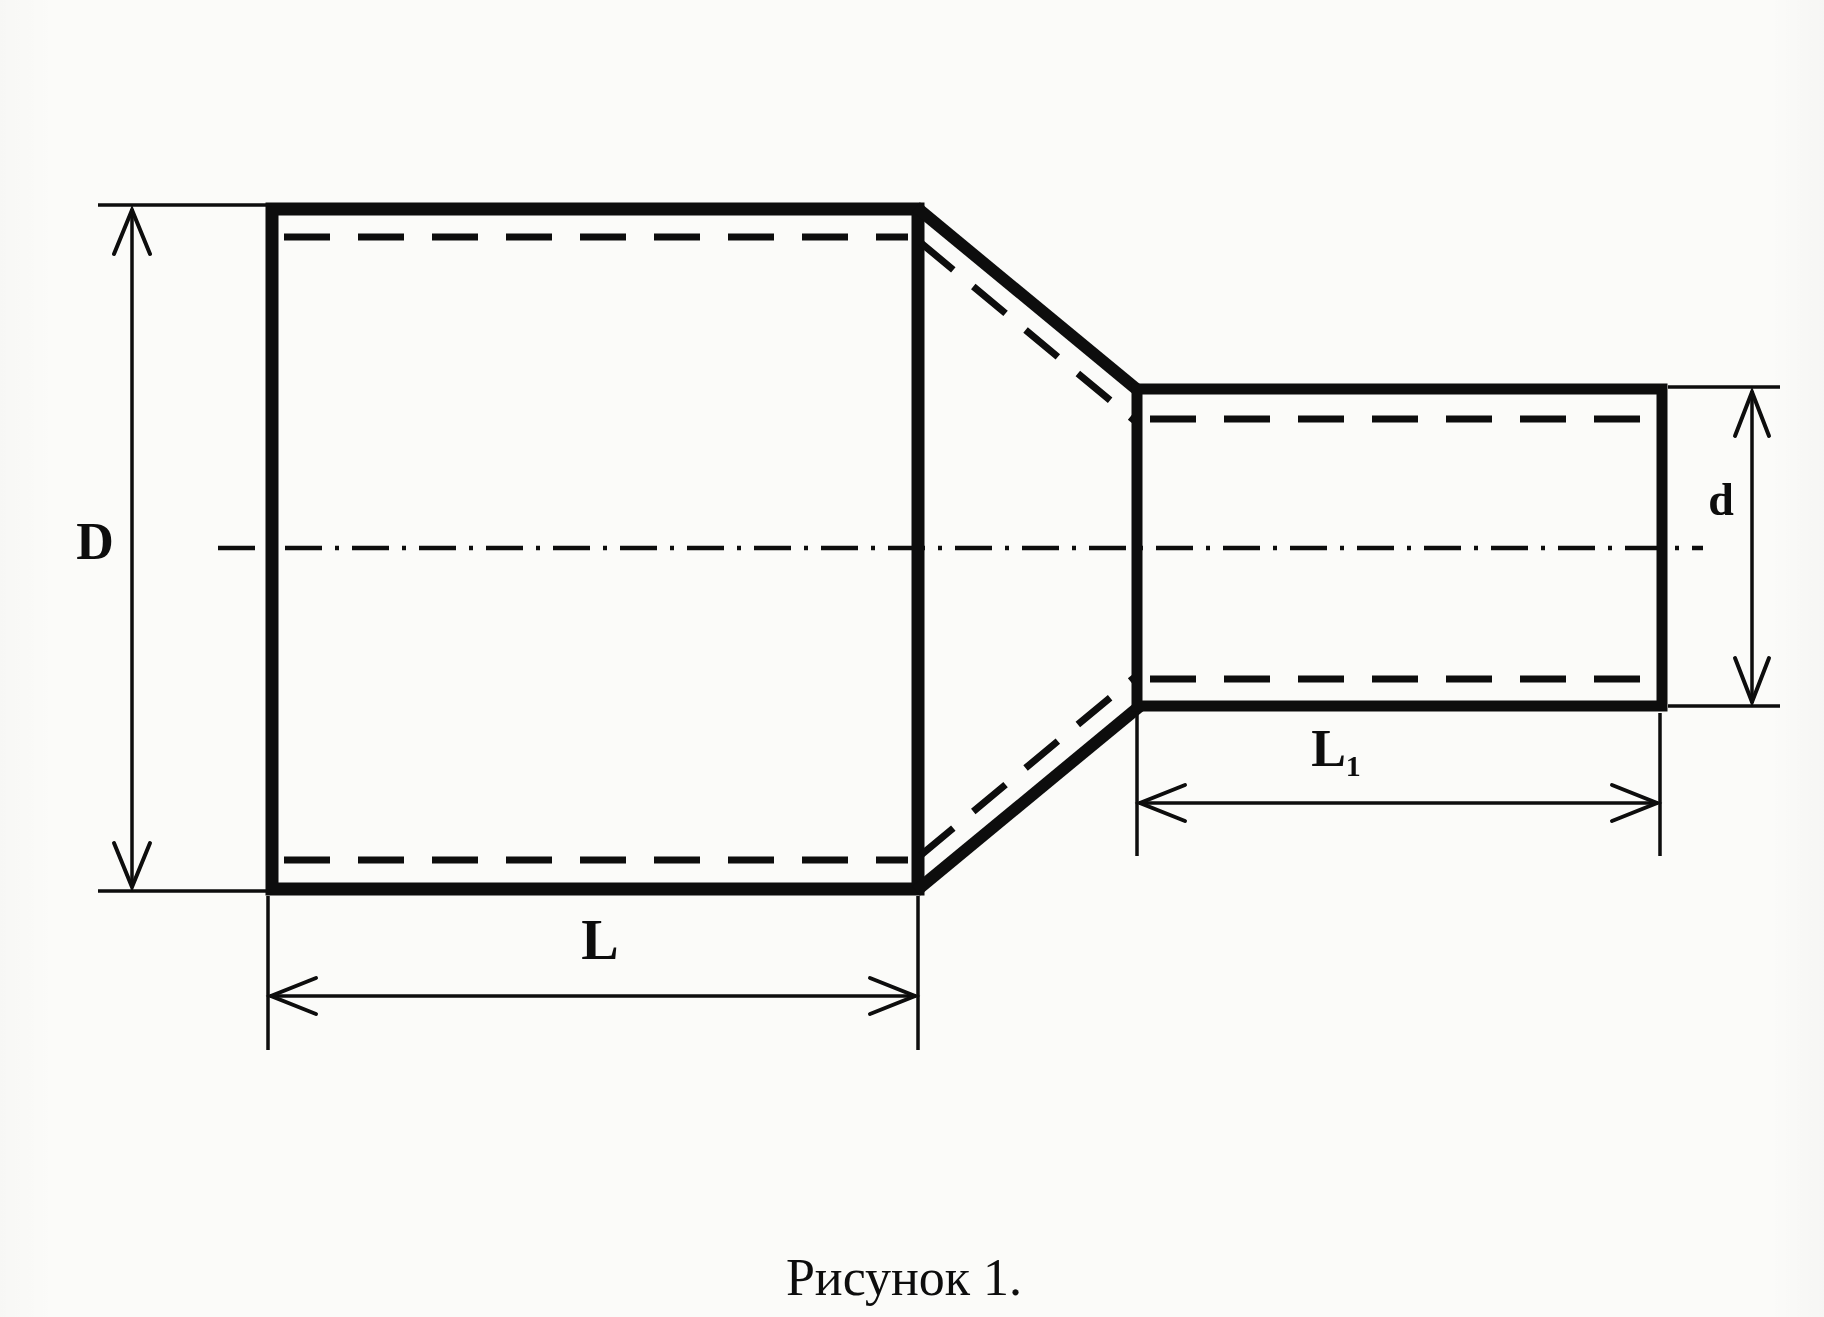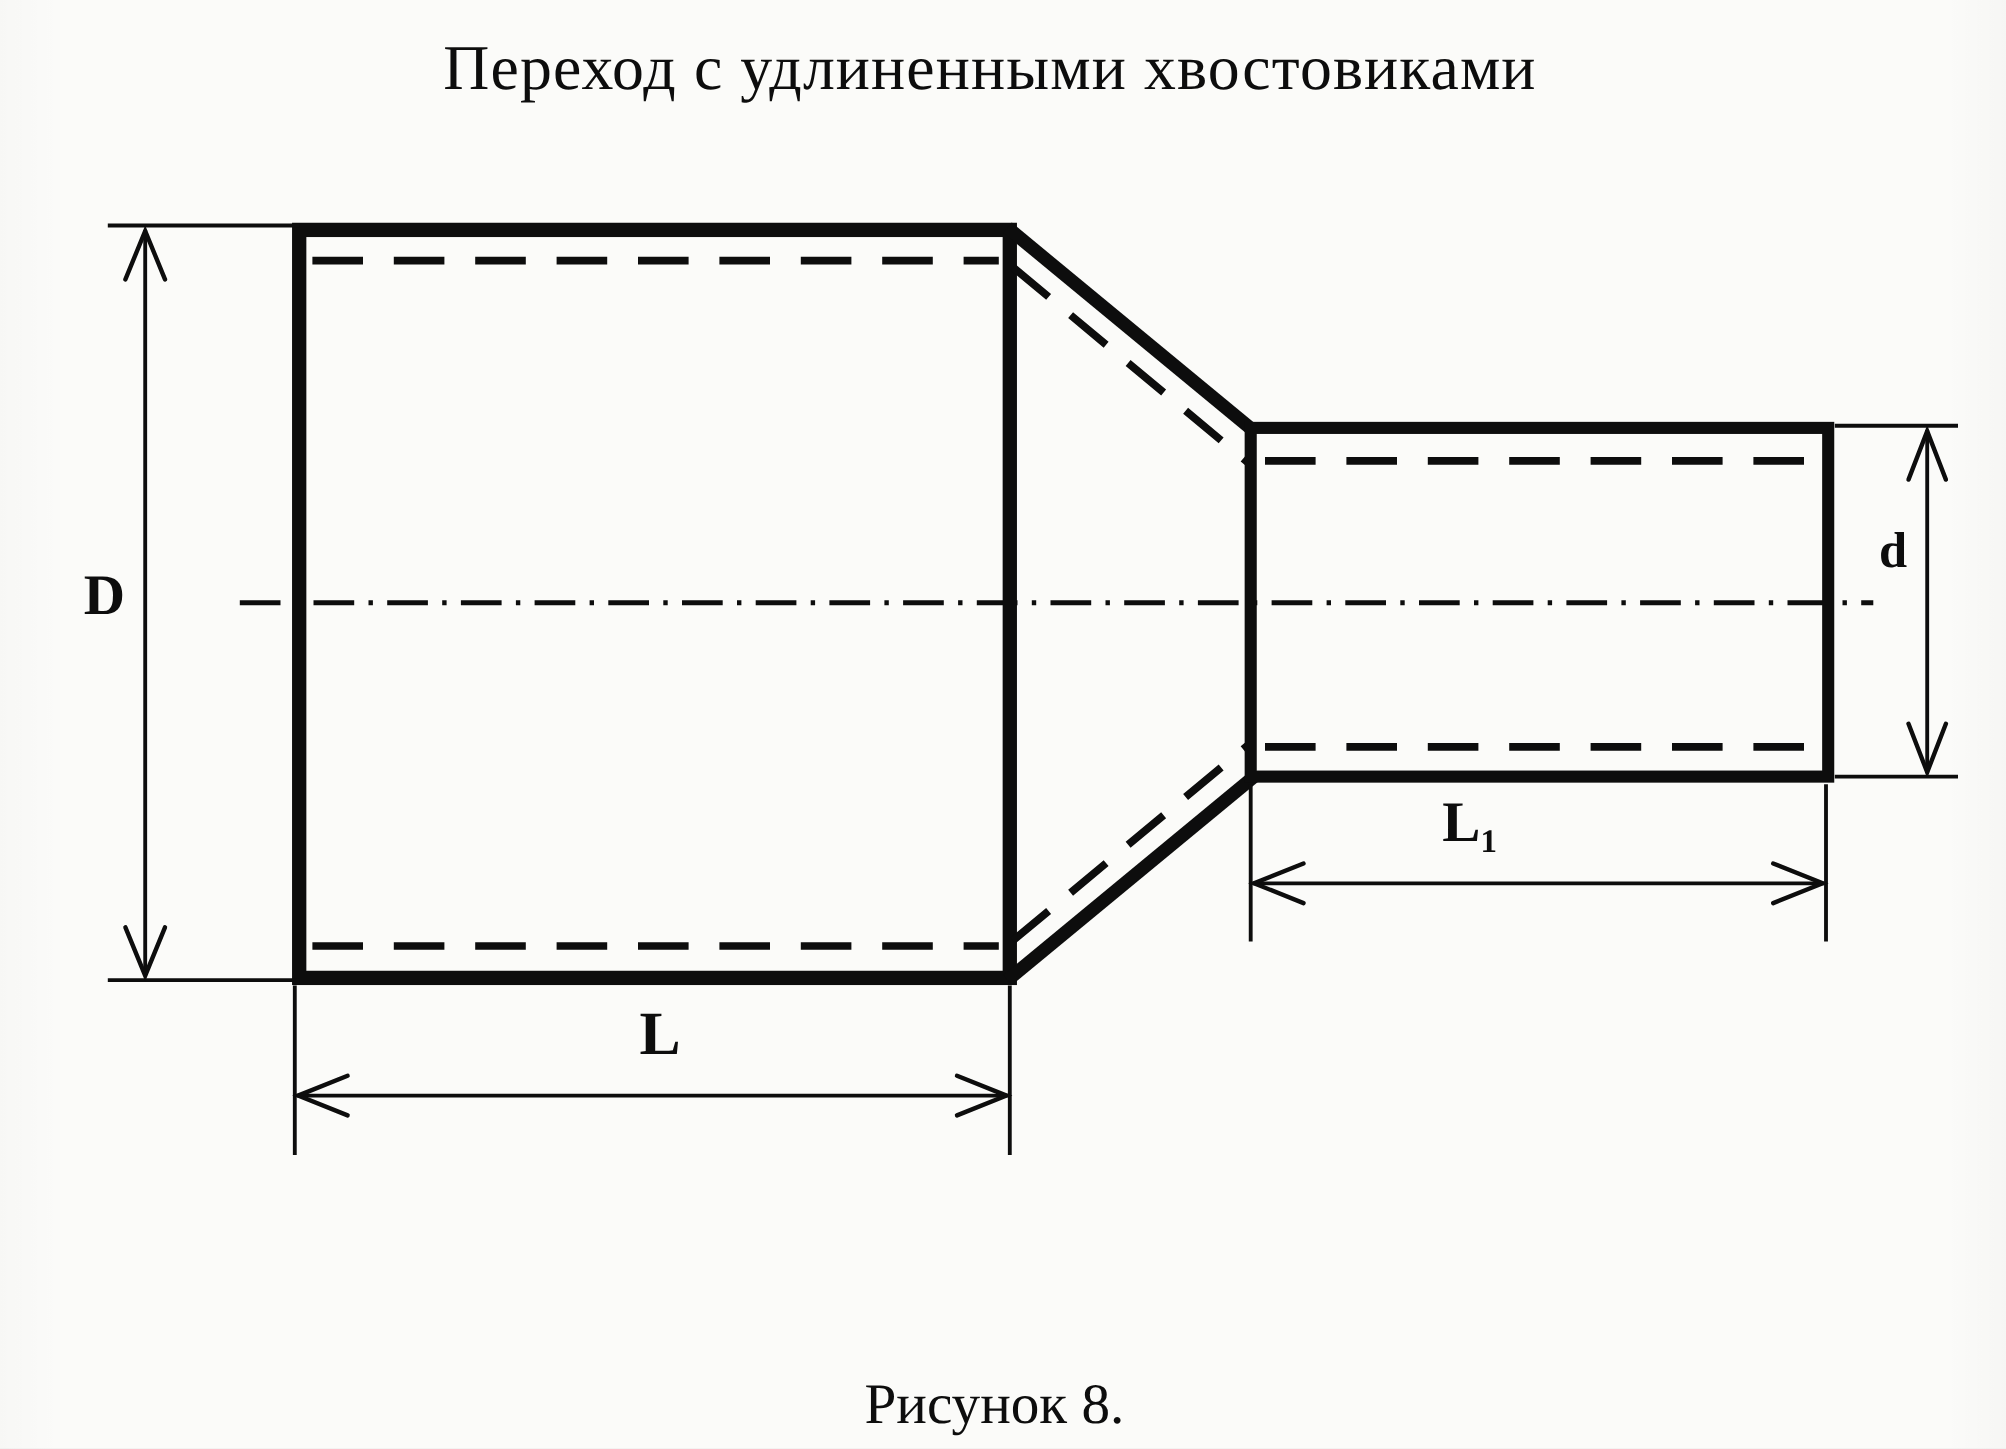--- a/index.html
+++ b/index.html
@@ -65,21 +65,20 @@
     font-size: 30px;
     vertical-align: -10px;
     line-height: 1;
   }
 </style>
 </head>
 <body>
 
 <div class="page">
 
-  <h1 class="title">Переход с удлиненными хвостовиками</h1>
 
   <svg class="drawing" viewBox="0 0 1824 1317" xmlns="http://www.w3.org/2000/svg" fill="none" stroke="currentColor">
 
     <line x1="218" y1="548" x2="1703" y2="548" stroke-width="4.5" stroke-dasharray="37 13 4 13"></line>
 
     <rect x="272" y="209" width="646" height="680" stroke-width="13"></rect>
 
     <line x1="284" y1="237" x2="908" y2="237" stroke-width="7" stroke-dasharray="46 28"></line>
     <line x1="284" y1="860" x2="908" y2="860" stroke-width="7" stroke-dasharray="46 28"></line>
 
@@ -116,15 +115,15 @@
     <line x1="1139" y1="803" x2="1658" y2="803" stroke-width="3.5"></line>
     <polyline points="1185,785 1140,803 1185,821" stroke-width="4" stroke-linecap="round"></polyline>
     <polyline points="1612,785 1657,803 1612,821" stroke-width="4" stroke-linecap="round"></polyline>
   </svg>
 
   <div class="dim-label label-D">D</div>
   <div class="dim-label label-d">d</div>
   <div class="dim-label label-L">L</div>
   <div class="dim-label label-L1"><span>L</span><sub class="subscript">1</sub></div>
 
-  <div class="caption">Рисунок 8.</div>
+  <div class="caption">Рисунок 1.</div>
 
 </div>
 
 </body></html>

